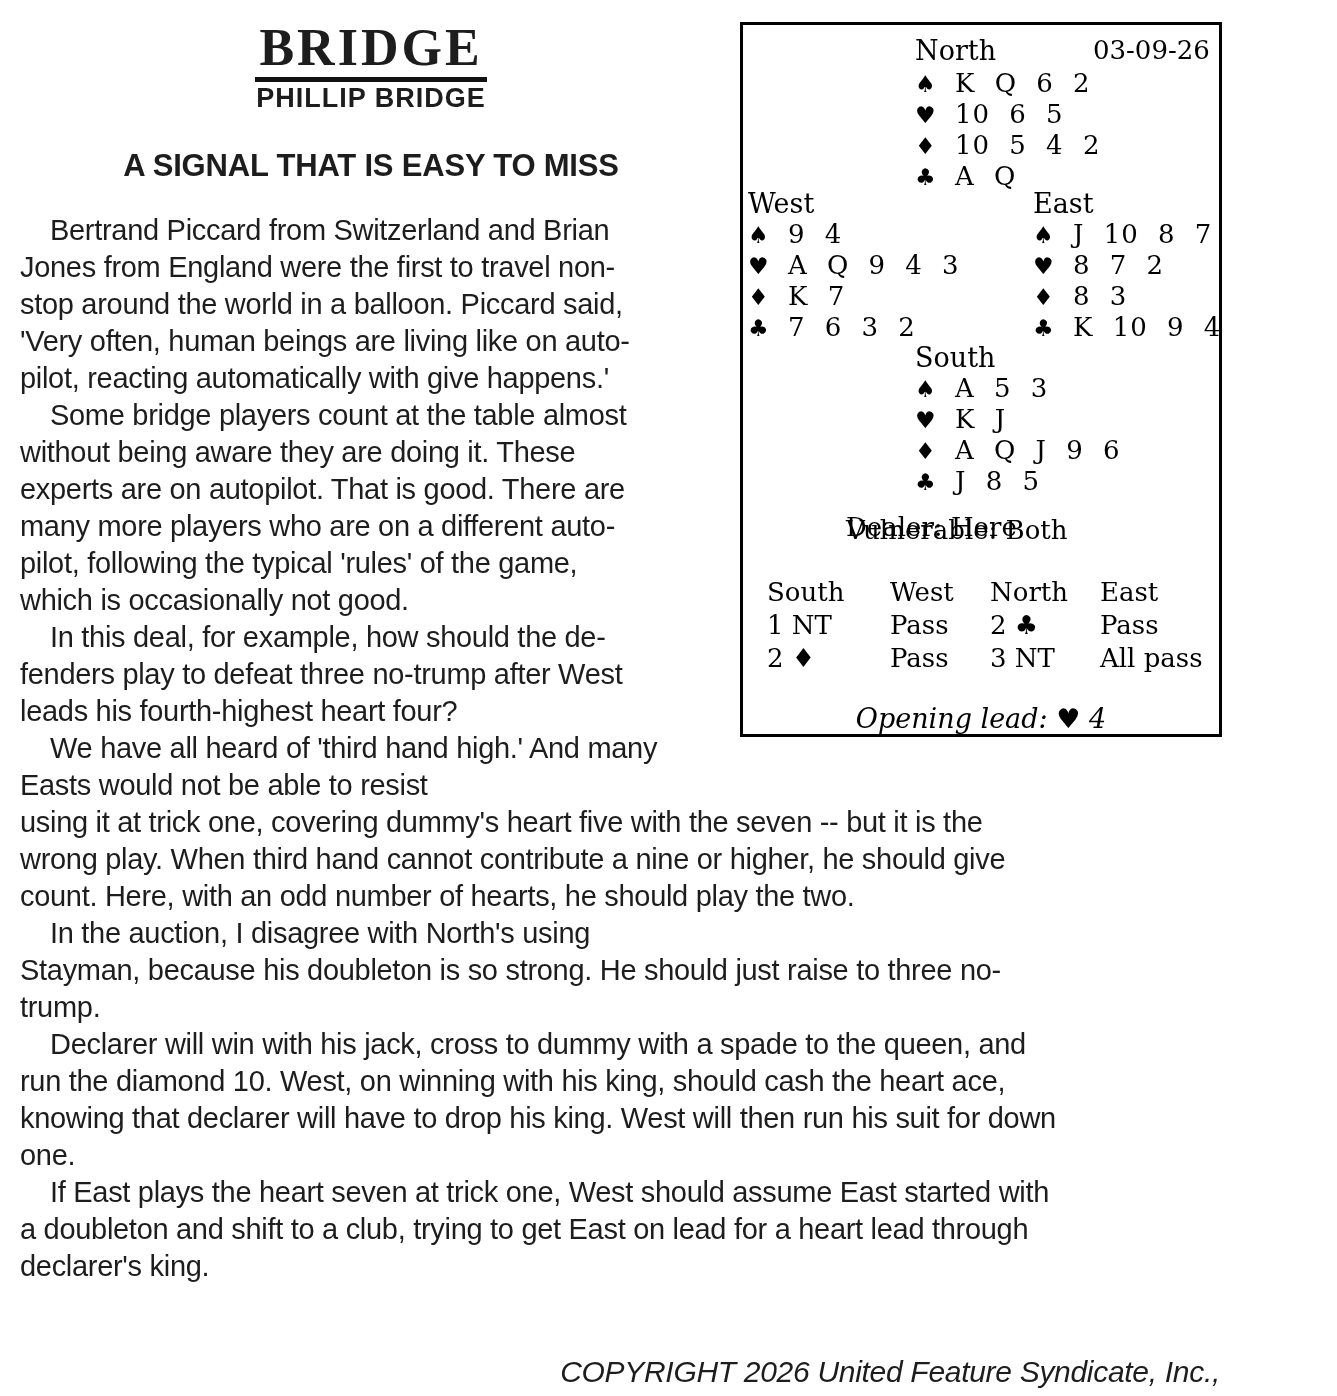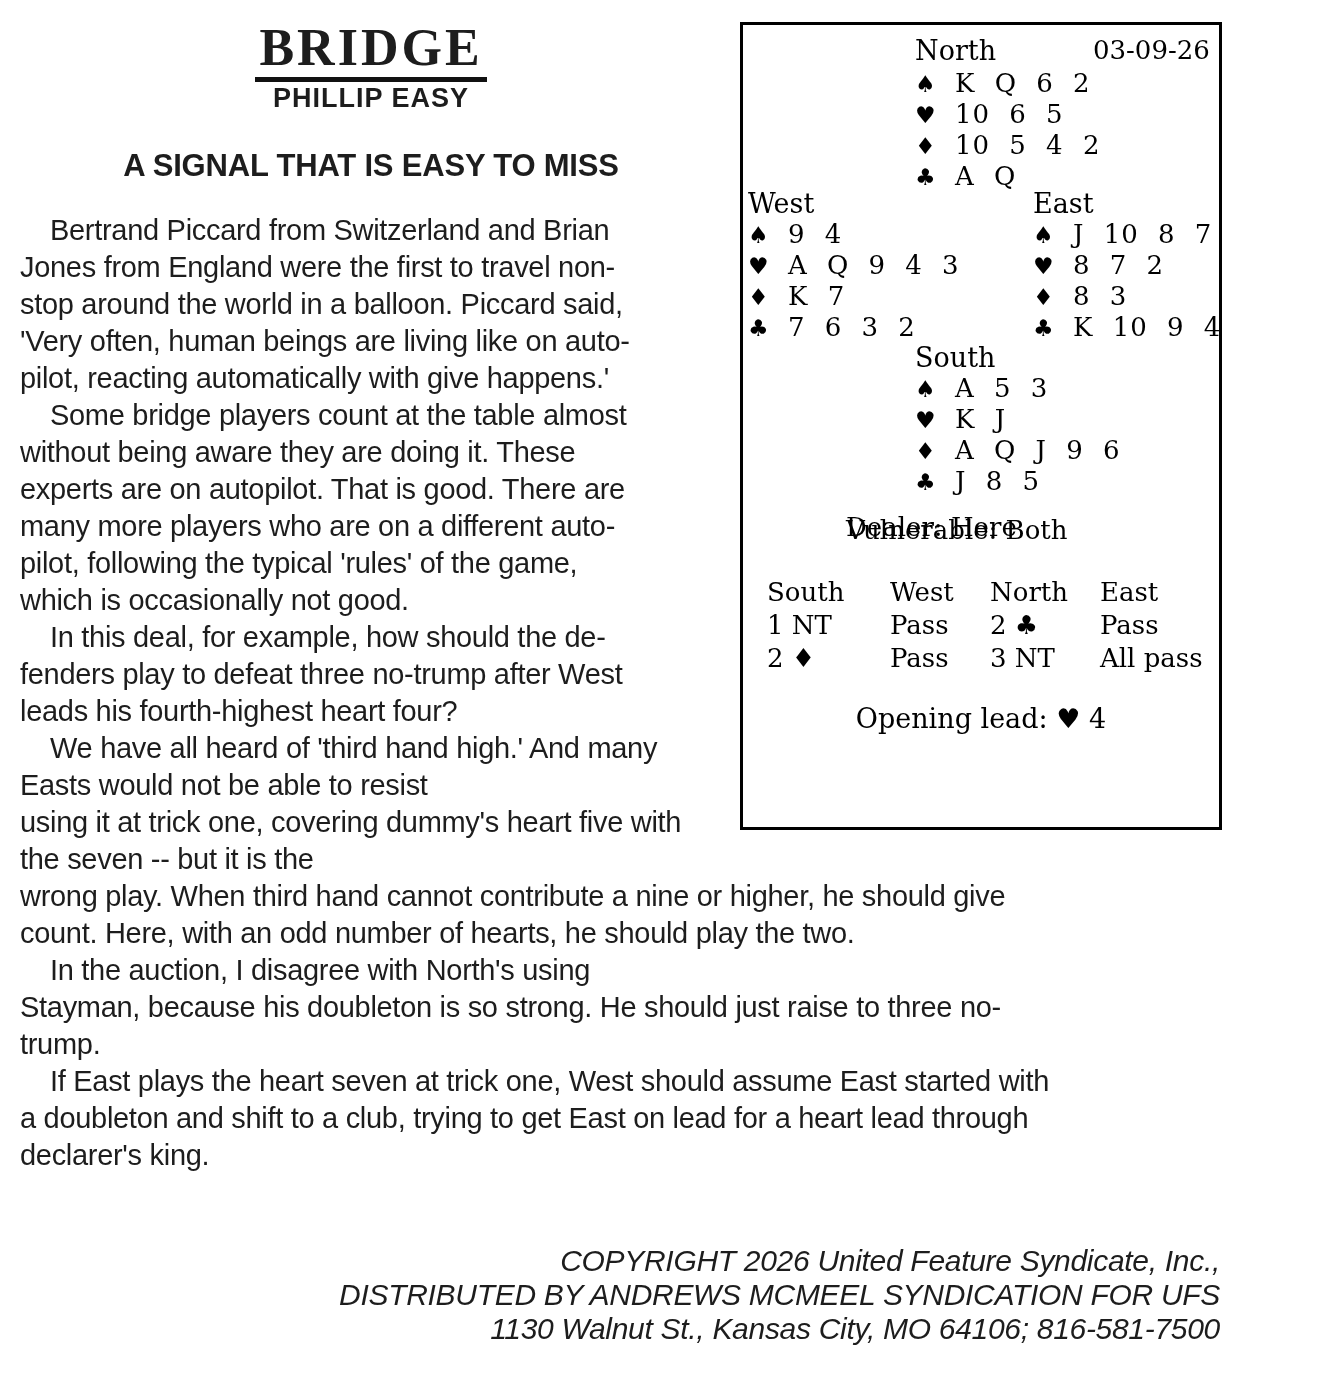--- a/index.html
+++ b/index.html
@@ -2,36 +2,36 @@
 <html><head>
 <meta charset="utf-8">
 <style>
   html,body {margin:0; padding:0; background:#ffffff;}
   .page {
     position:relative; width:1337px; height:1396px; box-sizing:border-box;
     padding:22px 20px 0 20px; background:#ffffff; color:#1d1d1d; overflow:hidden;
     font-family:"Liberation Sans", sans-serif;
   }
   
-  .diagram-float {float:right; width:482px; height:808px; margin:0 95px 14px 18px; position:relative;}
+  .diagram-float {float:right; width:482px; height:715px; margin:0 95px 14px 18px; position:relative;}
   .deal-box {
     position:absolute; inset:0; border:3px solid #000; box-sizing:border-box;
     font-family:"DejaVu Serif", "Liberation Serif", serif; font-size:26px; color:#000;
   }
   .deal-box .abs {position:absolute; white-space:nowrap;}
   .seat-label {font-size:27px;}
   .hand-row {display:flex; align-items:baseline;}
   .suit-glyph {font-family:"DejaVu Sans", sans-serif; font-size:23px; width:40px; display:inline-block;}
   .cards {word-spacing:0.38em; letter-spacing:0.04em;}
   .auction {
     position:absolute; left:24px; top:552px; width:440px;
     display:grid; grid-template-columns:123px 100px 110px 107px; row-gap:3px;
     font-size:26px; line-height:30px;
   }
-  .lead-line {position:absolute; left:0; right:0; text-align:center; top:678px; font-size:27px;}
+  .lead-line {position:absolute; left:0; right:0; text-align:center; top:678px; font-size:27px;font-style:italic;}
   
   .masthead {text-align:center; line-height:1;}
   .masthead-title {
     display:inline-block; font-family:"Liberation Serif", serif; font-weight:bold;
     font-size:52px; letter-spacing:3px; border-bottom:5px solid #111; padding:0 4px 3px 4px;
   }
   .masthead-byline {font-size:27px; font-weight:bold; letter-spacing:1px; margin-top:3px;}
   .headline {text-align:center; font-size:31px; font-weight:bold; margin:36px 0 0 0; letter-spacing:-0.2px;}
   
   .article {margin-top:28px; font-size:29px; line-height:37px; letter-spacing:-0.3px;}
@@ -141,21 +141,21 @@
         <span>3 NT</span>
         <span>All pass</span>
       </div>
 
       <div class="lead-line">Opening lead: ♥ 4</div>
     </div>
   </div>
 
   <div class="masthead">
     <div><span class="masthead-title">BRIDGE</span></div>
-    <div class="masthead-byline">PHILLIP EASY</div>
+    <div class="masthead-byline">PHILLIP BRIDGE</div>
   </div>
 
   <h1 class="headline">A SIGNAL THAT IS EASY TO MISS</h1>
 
   <div class="article">
     <p>Bertrand Piccard from Switzerland and Brian
 Jones from England were the first to travel non-
 stop around the world in a balloon. Piccard said,
 'Very often, human beings are living like on auto-
 pilot, reacting automatically with give happens.'</p>
@@ -168,20 +168,24 @@
     <p>In this deal, for example, how should the de-
 fenders play to defeat three no-trump after West
 leads his fourth-highest heart four?</p>
     <p>We have all heard of 'third hand high.' And many Easts would not be able to resist
 using it at trick one, covering dummy's heart five with the seven -- but it is the
 wrong play. When third hand cannot contribute a nine or higher, he should give
 count. Here, with an odd number of hearts, he should play the two.</p>
     <p>In the auction, I disagree with North's using
 Stayman, because his doubleton is so strong. He should just raise to three no-
 trump.</p>
+    <p>Declarer will win with his jack, cross to dummy with a spade to the queen, and
+run the diamond 10. West, on winning with his king, should cash the heart ace,
+knowing that declarer will have to drop his king. West will then run his suit for down
+one.</p>
     <p>If East plays the heart seven at trick one, West should assume East started with
 a doubleton and shift to a club, trying to get East on lead for a heart lead through
 declarer's king.</p>
   </div>
 
   <div class="copyright">COPYRIGHT 2026 United Feature Syndicate, Inc.,
 DISTRIBUTED BY ANDREWS MCMEEL SYNDICATION FOR UFS
 1130 Walnut St., Kansas City, MO 64106; 816-581-7500</div>
 
 </div>

